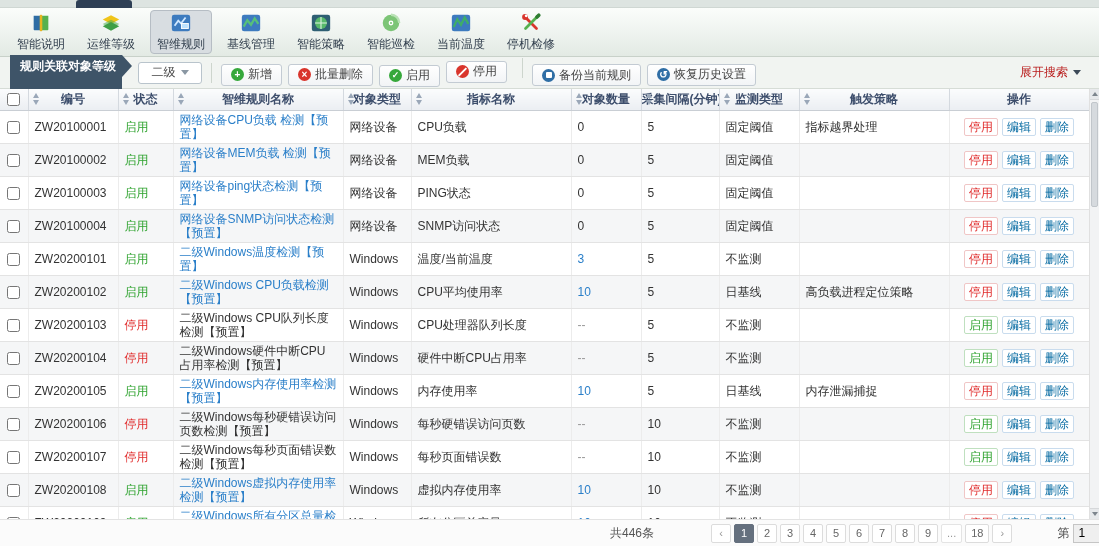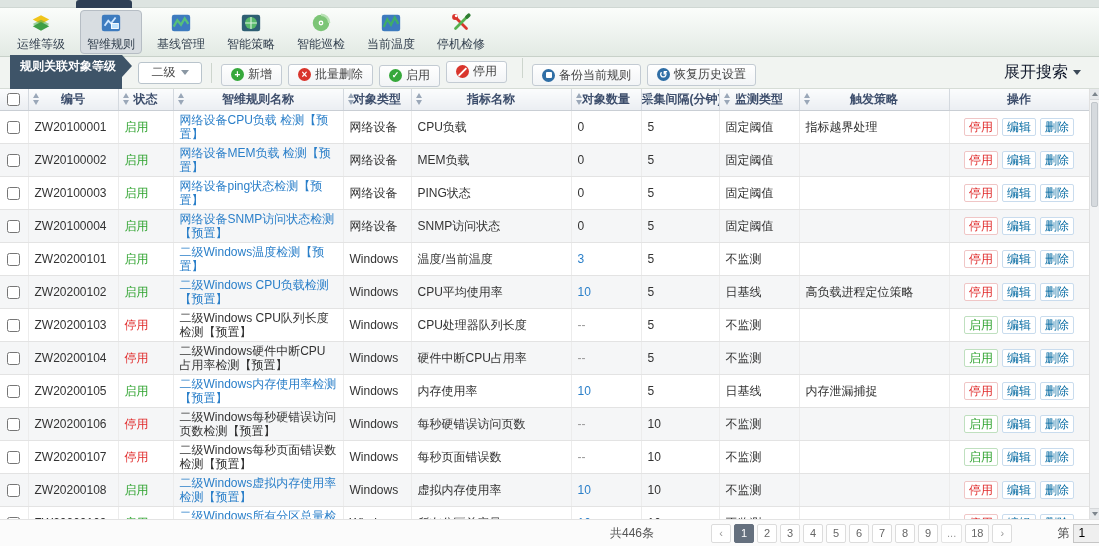--- a/index.html
+++ b/index.html
@@ -29,21 +29,21 @@
   .abtn { height:22px; background:linear-gradient(#ffffff,#f2f4f6); border:1px solid #c3cbd3; border-radius:3px; font-size:12px; color:#444; display:inline-flex; align-items:center; gap:4px; padding:0 9px; margin-right:6px; cursor:pointer; }
   .cic { width:13px; height:13px; border-radius:50%; display:inline-flex; align-items:center; justify-content:center; color:#fff; font-size:10px; line-height:13px; font-weight:bold; position:relative; flex:none; }
   .cic.plus-circle { background:#36a83b; } .cic.plus-circle:after{content:"+";}
   .cic.cross-circle { background:#d9352c; } .cic.cross-circle:after{content:"×";}
   .cic.check-circle { background:#36a83b; } .cic.check-circle:after{content:"✓"; font-size:9px;}
   .cic.forbid-circle { background:#d9352c; }
   .cic.forbid-circle:after { content:""; position:absolute; left:1px; top:5.5px; width:11px; height:2px; background:#fff; transform:rotate(-45deg); }
   .cic.backup-circle { background:#2f6ea5; }
   .cic.backup-circle:after { content:""; width:6px; height:6px; background:#fff; border-radius:1px; }
   .cic.restore-circle { background:#2f6ea5; } .cic.restore-circle:after{content:"↺"; font-size:10px;}
-  .expand-search { margin-left:auto; margin-right:8px; display:inline-flex; align-items:center; gap:5px; color:#0f172a; cursor:pointer; font-size:16px; }
+  .expand-search { margin-left:auto; margin-right:8px; display:inline-flex; align-items:center; gap:5px; color:#b91c1c; cursor:pointer; font-size:12px; }
 
   
   .grid { position:relative; height:430px; overflow:hidden; background:#fff; }
   table { border-collapse:collapse; table-layout:fixed; width:1089px; }
   th { height:21px; background:linear-gradient(#fbfcfd,#ebeef2); border-right:1px solid #d4d9df; border-bottom:1px solid #c9ced4; color:#3c4d6b; font-weight:bold; font-size:12px; position:relative; padding:0 0; cursor:pointer; white-space:nowrap; overflow:hidden; }
   .sort { position:absolute; left:4px; top:50%; margin-top:-6px; width:7px; height:12px; }
   .sort:before { content:""; position:absolute; top:0; left:0; border-left:3.5px solid transparent; border-right:3.5px solid transparent; border-bottom:5px solid #9aa7b8; }
   .sort:after { content:""; position:absolute; bottom:0; left:0; border-left:3.5px solid transparent; border-right:3.5px solid transparent; border-top:5px solid #9aa7b8; }
   td { border-right:1px solid #ececec; border-bottom:1px solid #e3e3e3; font-size:12px; color:#333; padding:2px 6px; vertical-align:middle; line-height:14px; word-break:break-all; overflow:hidden; }
   tr.single { height:26px; } tr.double { height:31px; }
@@ -81,20 +81,30 @@
 </head>
 <body>
 
 <div class="app">
 
   <div class="tab-strip">
     <div class="tab-frag"></div>
   </div>
 
   <div class="toolbar" id="toolbar">
+      <div class="titem">
+        <span>
+          <svg class="ticon" viewBox="0 0 24 24">
+            <path d="M4 4h7v16H5.2c-.7 0-1.2-.5-1.2-1.2z" fill="#2e6da4"></path>
+            <path d="M13 4h7v14.8c0 .7-.5 1.2-1.2 1.2H13z" fill="#56b14e"></path>
+            <rect x="10.6" y="3" width="2.8" height="18" rx="1" fill="#e8b420"></rect>
+          </svg>
+        </span>
+        <span class="tlabel">智能说明</span>
+      </div>
       <div class="titem">
         <span>
           <svg class="ticon" viewBox="0 0 24 24">
             <path d="M12 3.5l9 4.8-9 4.8-9-4.8z" fill="#f0c419"></path>
             <path d="M3 13.2l9-4.8 9 4.8-9 4.8z" fill="#4caf50" opacity="0.55"></path>
             <path d="M12 10.8l9 4.8-9 4.9-9-4.9z" fill="#3f9f46"></path>
           </svg>
         </span>
         <span class="tlabel">运维等级</span>
       </div>

